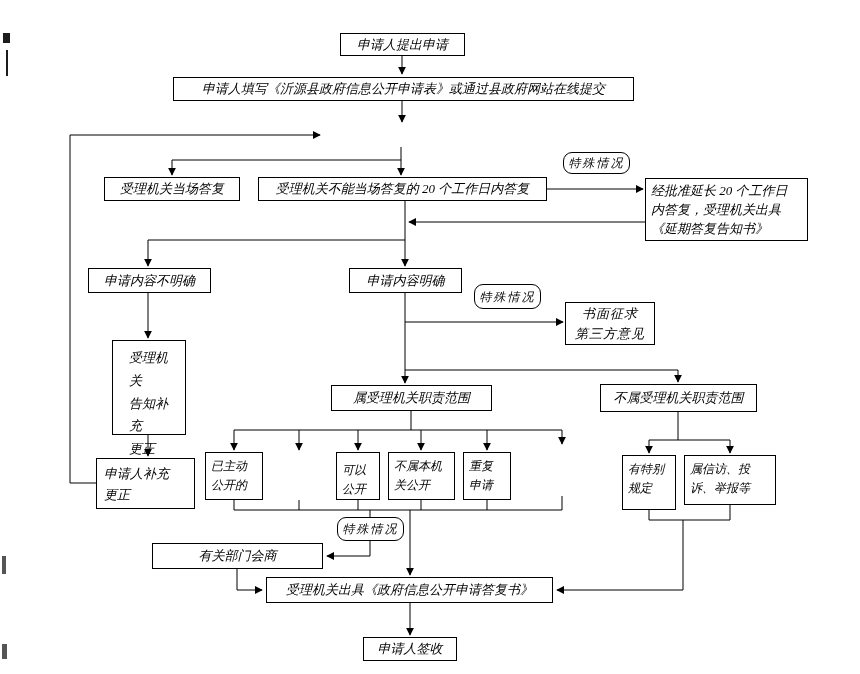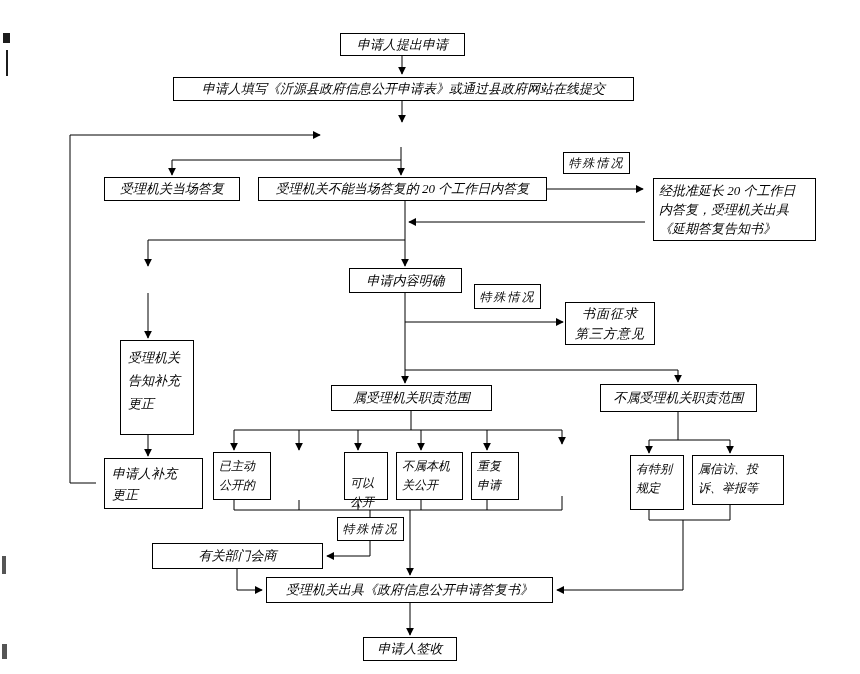--- a/index.html
+++ b/index.html
@@ -8,23 +8,23 @@
     font-family:"Liberation Serif","DejaVu Serif",serif;color:#000;overflow:hidden;font-style:italic;
   }
   svg.connectors{position:absolute;left:0;top:0;z-index:1;}
   svg.connectors path{fill:none;stroke:#000;stroke-width:1;}
   .node{
     position:absolute;z-index:2;box-sizing:border-box;
     border:1px solid #000;background:#fff;
     font-size:13px;line-height:1.5;white-space:pre-line;
     display:flex;align-items:center;justify-content:center;text-align:center;
   }
-  .tl{align-items:flex-start;justify-content:flex-start;text-align:left;margin-left:8px;}
+  .tl{align-items:flex-start;justify-content:flex-start;text-align:left;}
   .sm{font-size:12px;line-height:1.6;}
-  .sp{font-size:12px;letter-spacing:2px;}
+  .sp{font-size:12px;letter-spacing:2px;border-radius:9px;}
   .artifact{position:absolute;z-index:3;background:#1c1c1c;}
 </style>
 </head>
 <body>
 
 <div class="canvas">
 
   <svg class="connectors" width="860" height="674" viewBox="0 0 860 674">
     <defs>
       <marker id="arw" viewBox="0 0 10 10" refX="9" refY="5" markerWidth="8" markerHeight="8" orient="auto" markerUnits="userSpaceOnUse">
@@ -89,44 +89,45 @@
   <div class="node" style="left:104px;top:177px;width:136px;height:24px">受理机关当场答复</div>
 
   <div class="node" style="left:258px;top:177px;width:289px;height:24px">受理机关不能当场答复的 20 个工作日内答复</div>
 
   <div class="node sp" style="left:563px;top:152px;width:67px;height:22px">特殊情况</div>
 
   <div class="node tl" style="left:645px;top:178px;width:163px;height:63px;padding:3px 5px;line-height:1.45">经批准延长 20 个工作日
 内答复，受理机关出具
 《延期答复告知书》</div>
 
+  <div class="node" style="left:88px;top:268px;width:123px;height:25px">申请内容不明确</div>
 
   <div class="node" style="left:349px;top:268px;width:113px;height:25px">申请内容明确</div>
 
   <div class="node sp" style="left:474px;top:284px;width:67px;height:25px">特殊情况</div>
 
   <div class="node" style="left:565px;top:302px;width:90px;height:43px;letter-spacing:1px">书面征求
 第三方意见</div>
 
-  <div class="node tl" style="left:112px;top:340px;width:74px;height:95px;padding:6px 7px;line-height:1.75">受理机关
+  <div class="node tl" style="left:112px;top:340px;width:74px;height:95px;padding:6px 16px;line-height:1.75">受理机关
 告知补充
 更正</div>
 
   <div class="node" style="left:331px;top:385px;width:161px;height:26px">属受理机关职责范围</div>
 
   <div class="node" style="left:600px;top:384px;width:157px;height:28px">不属受理机关职责范围</div>
 
   <div class="node tl" style="left:96px;top:458px;width:99px;height:51px;padding:5px 7px;line-height:1.6">申请人补充
 更正</div>
 
   <div class="node tl sm" style="left:205px;top:452px;width:58px;height:48px;padding:4px 5px">已主动
 公开的</div>
 
 
-  <div class="node tl sm" style="left:336px;top:452px;width:44px;height:48px;padding:21px 5px">可以
+  <div class="node tl sm" style="left:336px;top:452px;width:44px;height:48px;padding:8px 5px">可以
 公开</div>
 
   <div class="node tl sm" style="left:388px;top:452px;width:67px;height:48px;padding:4px 5px">不属本机
 关公开</div>
 
   <div class="node tl sm" style="left:463px;top:452px;width:48px;height:48px;padding:4px 5px">重复
 申请</div>
 
 
   <div class="node tl sm" style="left:622px;top:455px;width:54px;height:55px;padding:4px 5px">有特别

